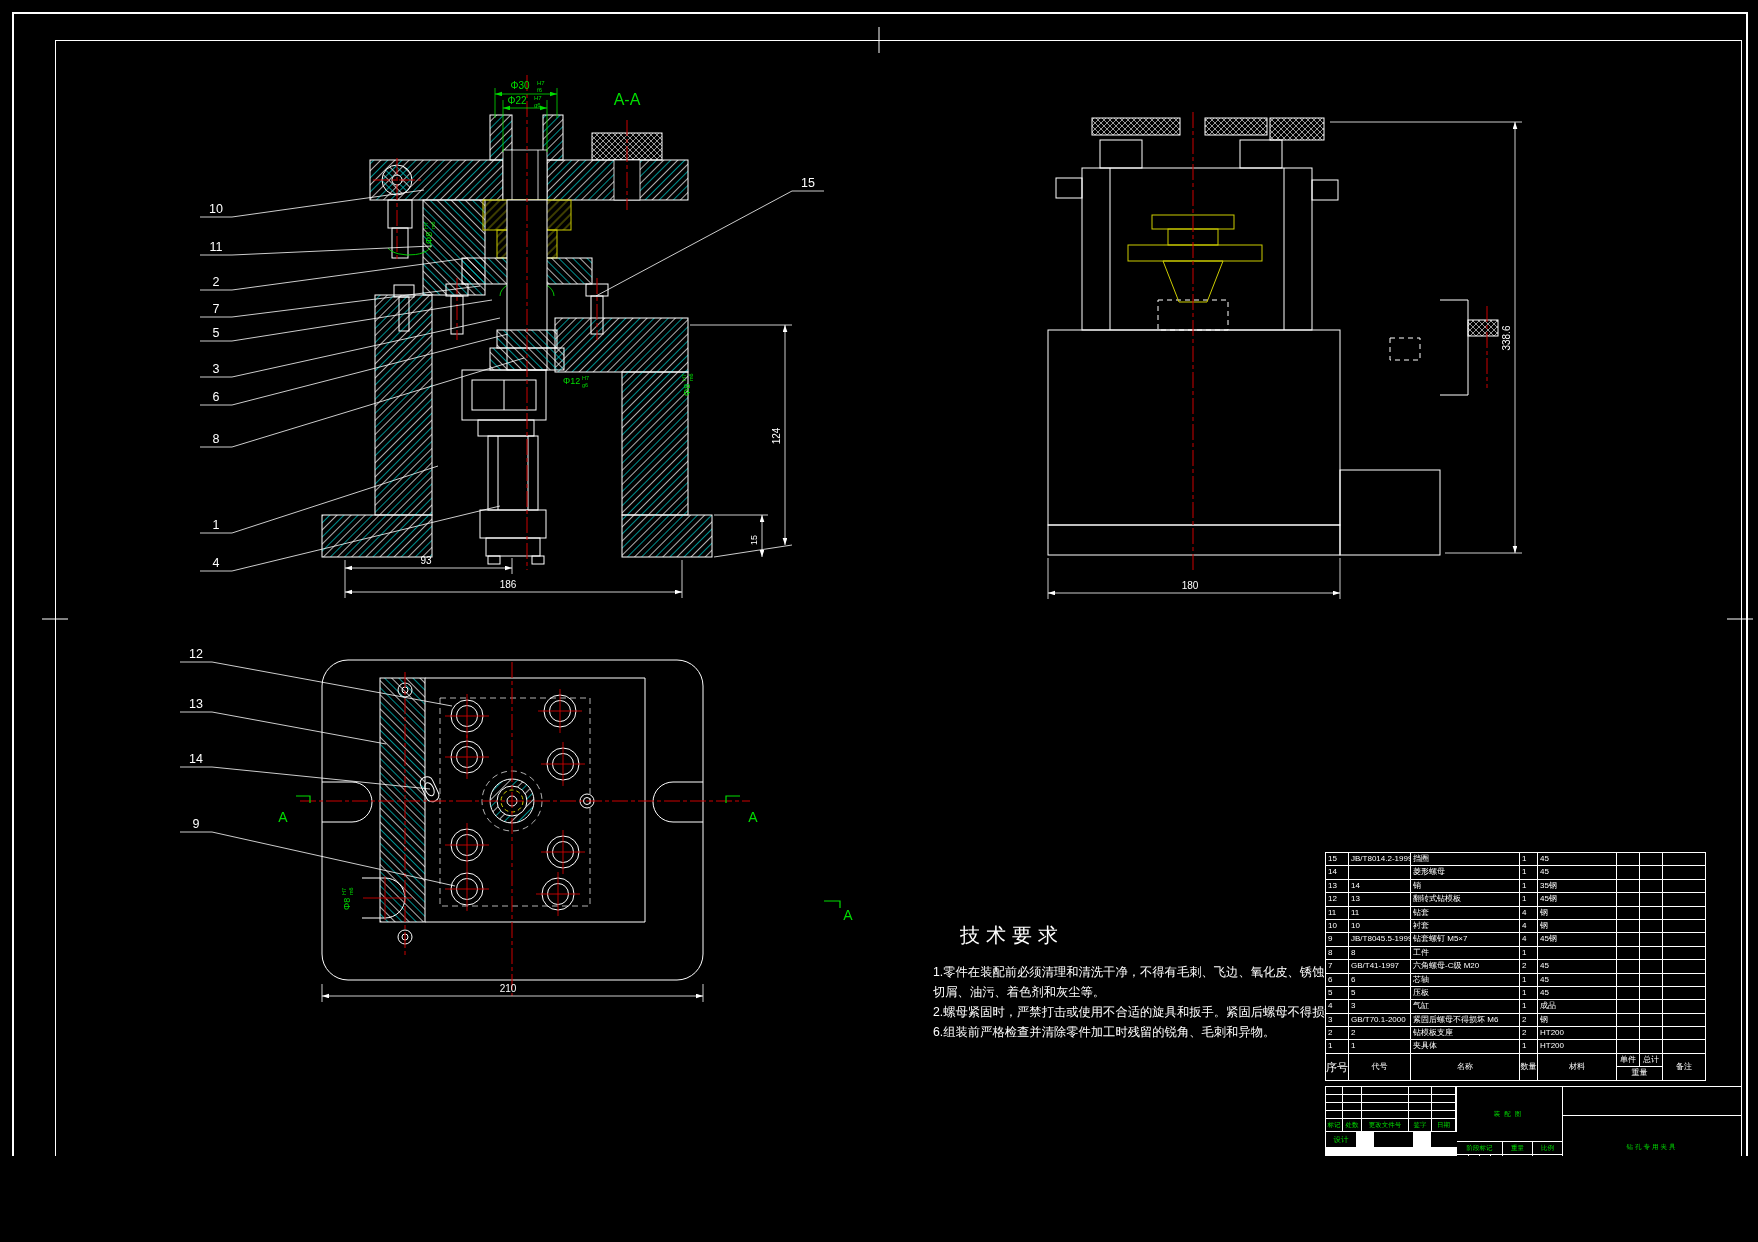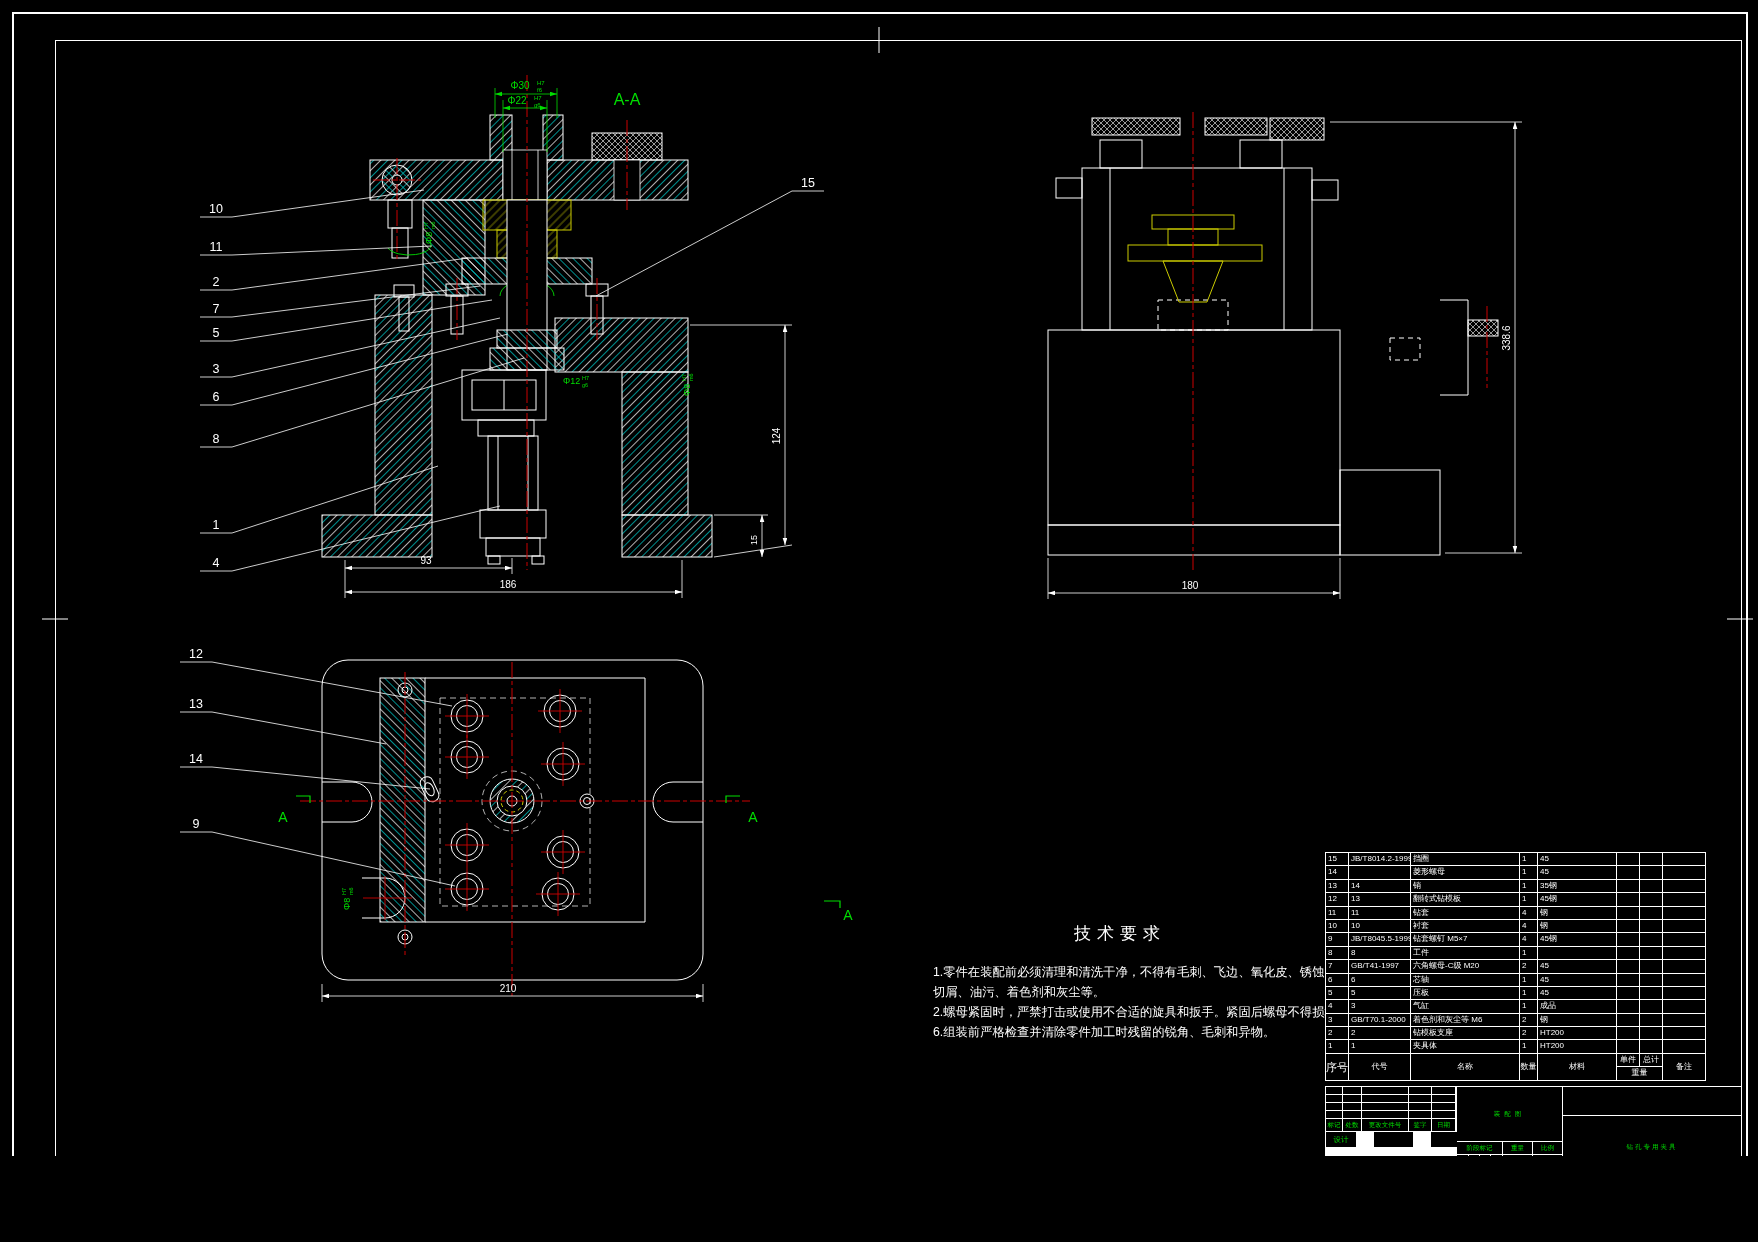--- a/index.html
+++ b/index.html
@@ -6,21 +6,21 @@
   #canvas{position:relative;width:1758px;height:1156px;background:#000;overflow:hidden;
           font-family:"Liberation Sans",sans-serif;}
   .border-outer{position:absolute;left:12px;top:12px;width:1732px;height:1216px;border:2px solid #fff;}
   .border-inner{position:absolute;left:55px;top:40px;width:1685px;height:1158px;border:1px solid #fff;}
   svg{position:absolute;left:0;top:0;}
   svg text{font-family:"Liberation Sans",sans-serif;}
   .tw{fill:#fff;}
   .tg{fill:#00dd00;}
   
   .tech{position:absolute;left:925px;top:922px;width:440px;color:#fff;}
-  .tech-title{position:absolute;left:35px;top:0;width:320px;text-align:center;font-size:17px;letter-spacing:6px;}
+  .tech-title{position:absolute;left:35px;top:0;width:320px;text-align:left;font-size:20px;letter-spacing:6px;}
   .tech-item{position:absolute;left:8px;white-space:nowrap;font-size:12.3px;}
   
   .bom{position:absolute;left:1325px;top:852px;display:grid;
        grid-template-columns:22px 61px 108px 17px 78px 22px 22px 42px;
        grid-auto-rows:12.4px;gap:1px;background:#fff;border:1px solid #fff;color:#fff;font-size:8px;line-height:12px;}
   .bom .c{background:#000;padding:0 2px;overflow:hidden;white-space:nowrap;}
   .bom .hc{background:#000;text-align:center;font-size:8px;display:flex;align-items:center;justify-content:center;}
   .bom .w2{grid-column:6/8;}
   .bom .hseq{grid-row:span 2;font-size:11px;}
   
@@ -495,21 +495,21 @@
     <div class="c">4</div>
       <div class="c">3</div>
       <div class="c">气缸</div>
       <div class="c">1</div>
       <div class="c">成品</div>
       <div class="c"></div>
       <div class="c"></div>
       <div class="c"></div>
     <div class="c">3</div>
       <div class="c">GB/T70.1-2000</div>
-      <div class="c">着色剂和灰尘等 M6</div>
+      <div class="c">紧固后螺母不得损坏 M6</div>
       <div class="c">2</div>
       <div class="c">钢</div>
       <div class="c"></div>
       <div class="c"></div>
       <div class="c"></div>
     <div class="c">2</div>
       <div class="c">2</div>
       <div class="c">钻模板支座</div>
       <div class="c">2</div>
       <div class="c">HT200</div>

